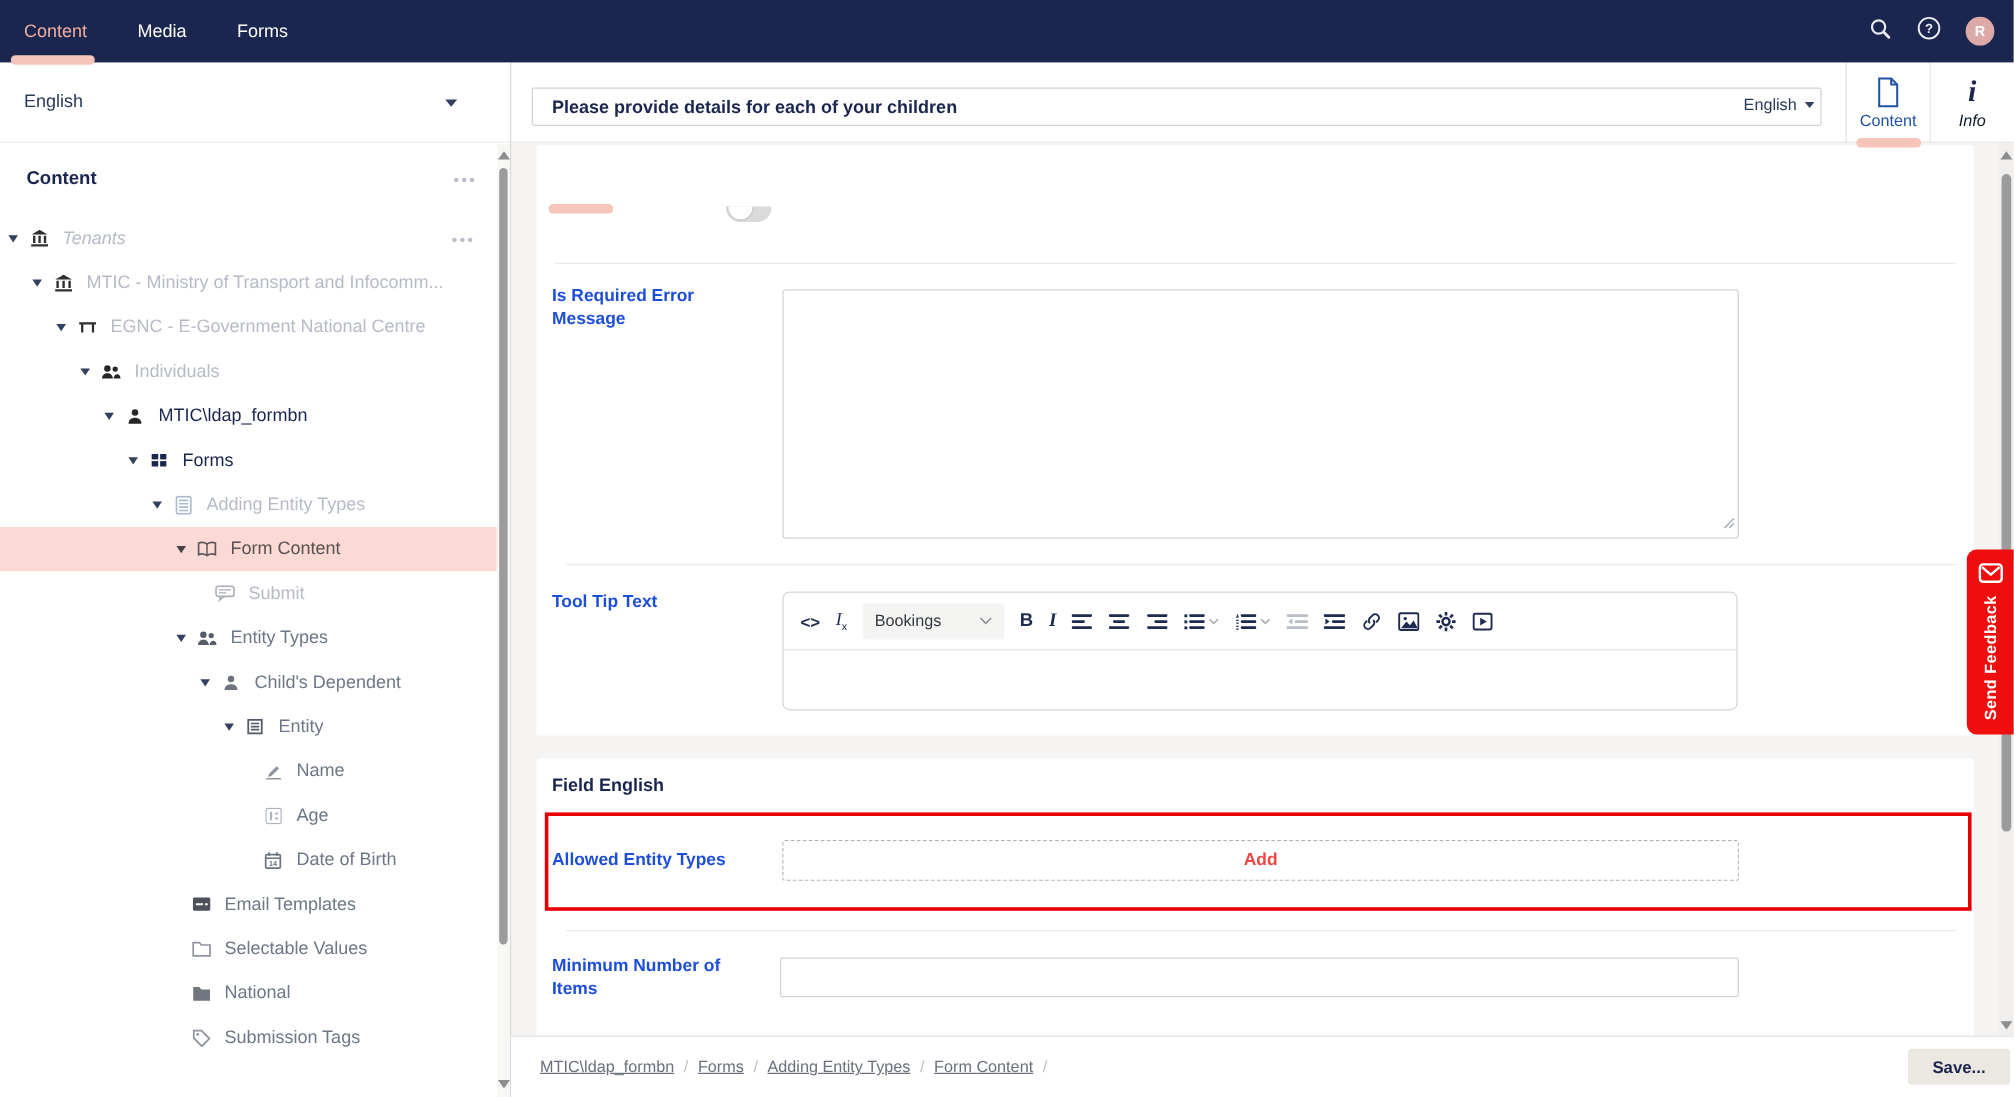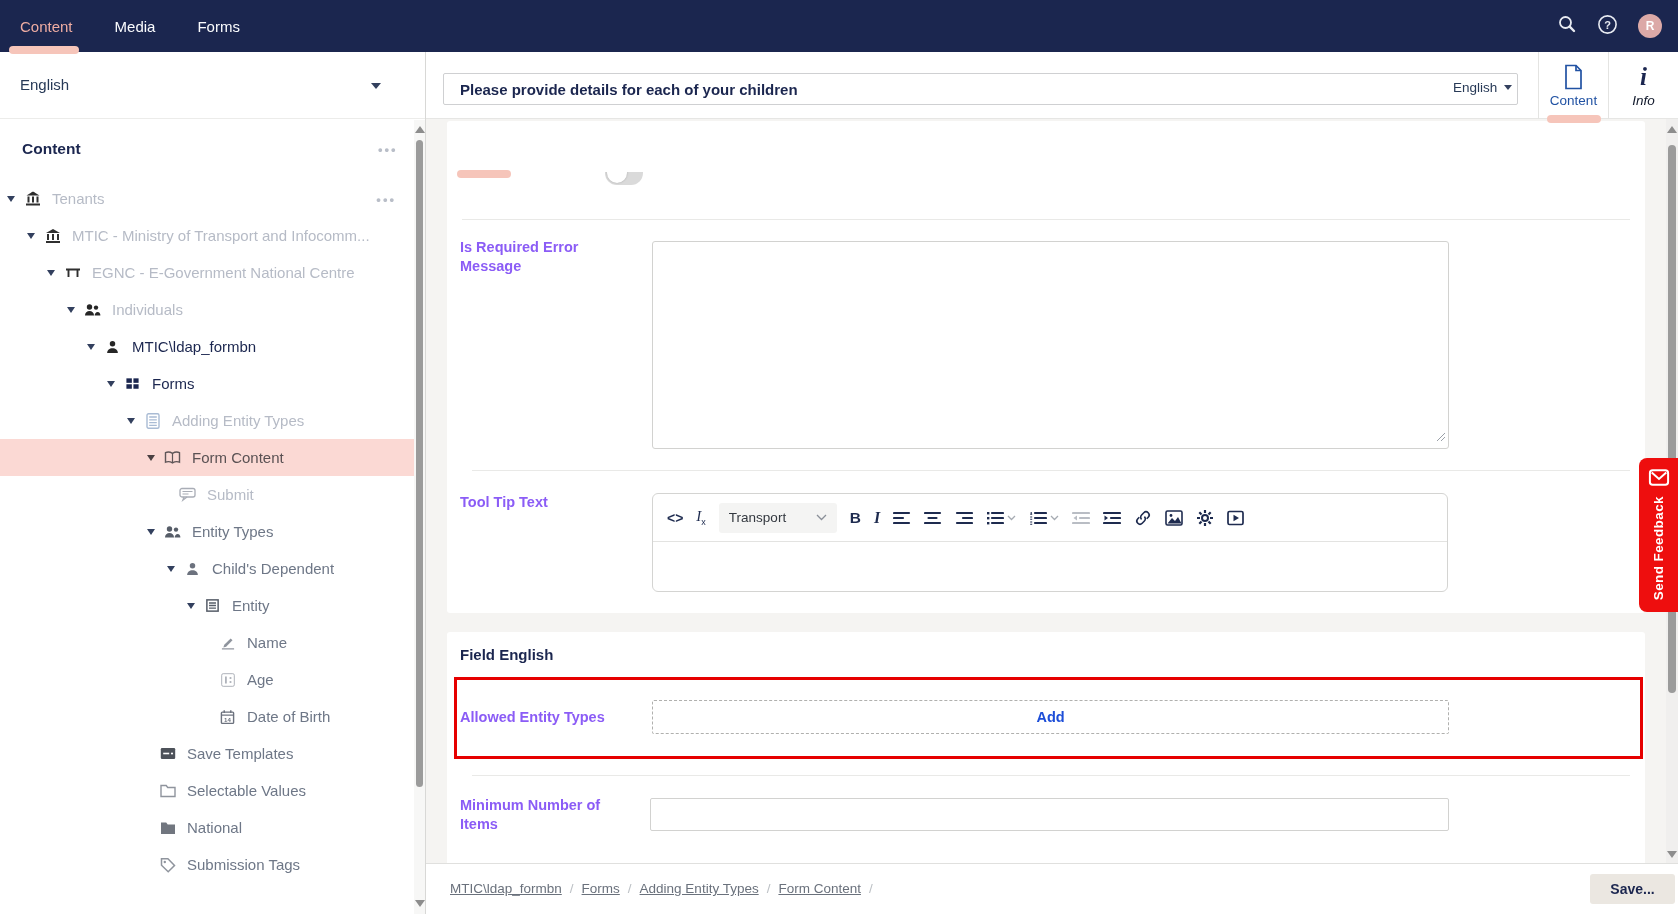--- a/index.html
+++ b/index.html
@@ -71,41 +71,41 @@
   .tabs { display:flex; gap:33px; padding:23px 0 0 13px; }
   .tab { font-size:14.5px; color:#424e5a; cursor:pointer; }
   .tab.active { color:#2152a3; }
   .tab-indicator { position:absolute; left:10px; top:49px; width:54px; height:8px; background:#f6c5ba; border-radius:4px; }
   .toggle-clip { position:absolute; left:158px; top:51px; width:38px; height:13px; overflow:hidden; }
   .toggle-pill { position:relative; width:38px; height:24px; margin-top:-11px; background:#dadada; border-radius:12px; }
   .toggle-knob { position:absolute; left:2px; top:2px; width:20px; height:20px; background:#fff; border-radius:50%;
     box-shadow:0 0 2px rgba(0,0,0,.25); }
 
   .divider { position:absolute; height:1px; background:#e9e9e7; }
-  .f-label { position:absolute; font-size:14.5px; font-weight:bold; color:#8b5cf6; line-height:19px; width:158px; }
+  .f-label { position:absolute; font-size:14.5px; font-weight:bold; color:#1d4ed8; line-height:19px; width:158px; }
   .textarea-box { position:absolute; left:205px; top:120px; width:797px; height:208px; background:#fff;
     border:1px solid #d2d2d0; border-radius:3px; }
   .resize-handle { position:absolute; right:2px; bottom:2px; }
 
   .rte { position:absolute; left:205px; top:372px; width:796px; height:99px; border:1px solid #d4d4d2; border-radius:6px; background:#fff; }
   .rte-toolbar { height:48px; border-bottom:1px solid #e3e3e1; display:flex; align-items:center; gap:13px; padding:0 14px; }
   .rte-btn { display:flex; align-items:center; gap:2px; color:#1e2b4f; cursor:pointer; }
   .rte-btn.disabled { color:#b9bdc4; }
   .rte-select { display:flex; align-items:center; justify-content:space-between; width:118px; height:30px; background:#f4f4f3;
     border-radius:3px; padding:0 10px; font-size:13.5px; color:#33383f; cursor:pointer; }
   .glyph-b { font-weight:bold; font-size:15.5px; }
   .glyph-i { font-family:"Liberation Serif",serif; font-style:italic; font-size:16px; font-weight:bold; }
   .glyph-code { font-weight:bold; font-size:14px; letter-spacing:0; }
   .glyph-clear { font-family:"Liberation Serif",serif; font-style:italic; font-weight:normal; font-size:15px; }
   .glyph-clear sub { font-size:9px; font-style:normal; font-family:"Liberation Sans",sans-serif; }
 
   .section-title { position:absolute; left:13px; top:14px; font-size:15px; font-weight:bold; color:#1b264f; }
   .redbox { position:absolute; left:7px; top:45px; width:1189px; height:82px; border:3px solid #e60000; }
   .dashed-btn { position:absolute; left:205px; top:68px; width:797px; height:34px; border:1px dashed #b0b0ae; border-radius:2px;
-    background:#fff; display:flex; align-items:center; justify-content:center; font-size:14.5px; font-weight:600; color:#1d4ed8; cursor:pointer; }
+    background:#fff; display:flex; align-items:center; justify-content:center; font-size:14.5px; font-weight:600; color:#ef4444; cursor:pointer; }
   .min-input { position:absolute; left:203px; top:166px; width:799px; height:33px; border:1px solid #d2d2d0; border-radius:2px;
     background:#fff; font-family:"Liberation Sans",sans-serif; font-size:14px; padding:0 8px; }
 
   
   .footer { position:absolute; left:426px; top:863px; width:1252px; height:51px; background:#fff; border-top:1px solid #e0e0de; z-index:25; }
   .breadcrumb { position:absolute; left:24px; top:17px; font-size:13.5px; color:#6a717c; display:flex; gap:8px; }
   .breadcrumb a { color:#6a717c; text-decoration:underline; cursor:pointer; }
   .crumb-sep { color:#bcc0c5; text-decoration:none; }
   .save-btn { position:absolute; left:1164px; top:10px; width:85px; height:30px; background:#ebe7e1; border:none; border-radius:3px;
     font-family:"Liberation Sans",sans-serif; font-size:14px; font-weight:bold; color:#1b264f; cursor:pointer; }
@@ -143,21 +143,21 @@
 </div>
 
 <div class="sidebar">
   <div class="lang-row">
     <span class="lang-label">English</span>
     <span class="lang-caret"></span>
   </div>
   <div class="side-header">Content</div>
   <div class="dots side-header-dots">•••</div>
   <div class="tree" id="tree">
-      <div class="tree-row tone-dim" style="padding-left: 7px;">
+      <div class="tree-row tone-dim" style="padding-left: 7px; font-style: italic;">
         <span class="tree-arrow tri"></span>
         <span class="tree-ico" style="color: rgb(47, 47, 47);">
           <svg width="16" height="16" viewBox="0 0 16 16">
             <path fill="currentColor" d="M8 0.5 14.5 4.5H1.5zM2.5 5.5h2v6h-2zM7 5.5h2v6H7zM11.5 5.5h2v6h-2zM1 12.5h14v2H1z"></path>
             <rect x="6.5" y="1.5" width="3" height="2.5" fill="currentColor"></rect>
           </svg>
         </span>
         <span class="tree-label">Tenants</span>
         <span class="dots row-dots">•••</span>
       </div>
@@ -312,21 +312,21 @@
       </div>
       <div class="tree-row tone-slate" style="padding-left: 147px;">
         <span class="tree-spacer"></span>
         <span class="tree-ico" style="color: rgb(77, 82, 90);">
           <svg width="16" height="13" viewBox="0 0 16 13">
             <rect x="0.8" y="1" width="14.4" height="11" rx="1.2" fill="currentColor"></rect>
             <path d="M3.2 6.5h6" stroke="#fff" stroke-width="1.6"></path>
             <circle cx="12" cy="6.5" r="1.1" fill="#fff"></circle>
           </svg>
         </span>
-        <span class="tree-label">Save Templates</span>
+        <span class="tree-label">Email Templates</span>
       </div>
       <div class="tree-row tone-slate" style="padding-left: 147px;">
         <span class="tree-spacer"></span>
         <span class="tree-ico" style="color: rgb(143, 148, 157);">
           <svg width="16" height="14" viewBox="0 0 16 14">
             <path fill="none" stroke="currentColor" stroke-width="1.4" d="M1 1.5h5.2l1.5 2H15v9h-14z"></path>
           </svg>
         </span>
         <span class="tree-label">Selectable Values</span>
       </div>
@@ -414,21 +414,21 @@
             <span style="display: flex; align-items: center; gap: 3px;">
               <span class="glyph-code">&lt;&gt;</span>
             </span>
           </div>
           <div class="rte-btn">
             <span style="display: flex; align-items: center; gap: 3px;">
               <span class="glyph-clear">I<sub>x</sub></span>
             </span>
           </div>
           <div class="rte-select">
-            <span>Transport</span>
+            <span>Bookings</span>
             <svg width="11" height="7" viewBox="0 0 11 7">
               <path d="M1 1l4.5 4.5L10 1" fill="none" stroke="#8a8f98" stroke-width="1.3"></path>
             </svg>
           </div>
           <div class="rte-btn">
             <span style="display: flex; align-items: center; gap: 3px;">
               <span class="glyph-b">B</span>
             </span>
           </div>
           <div class="rte-btn">

